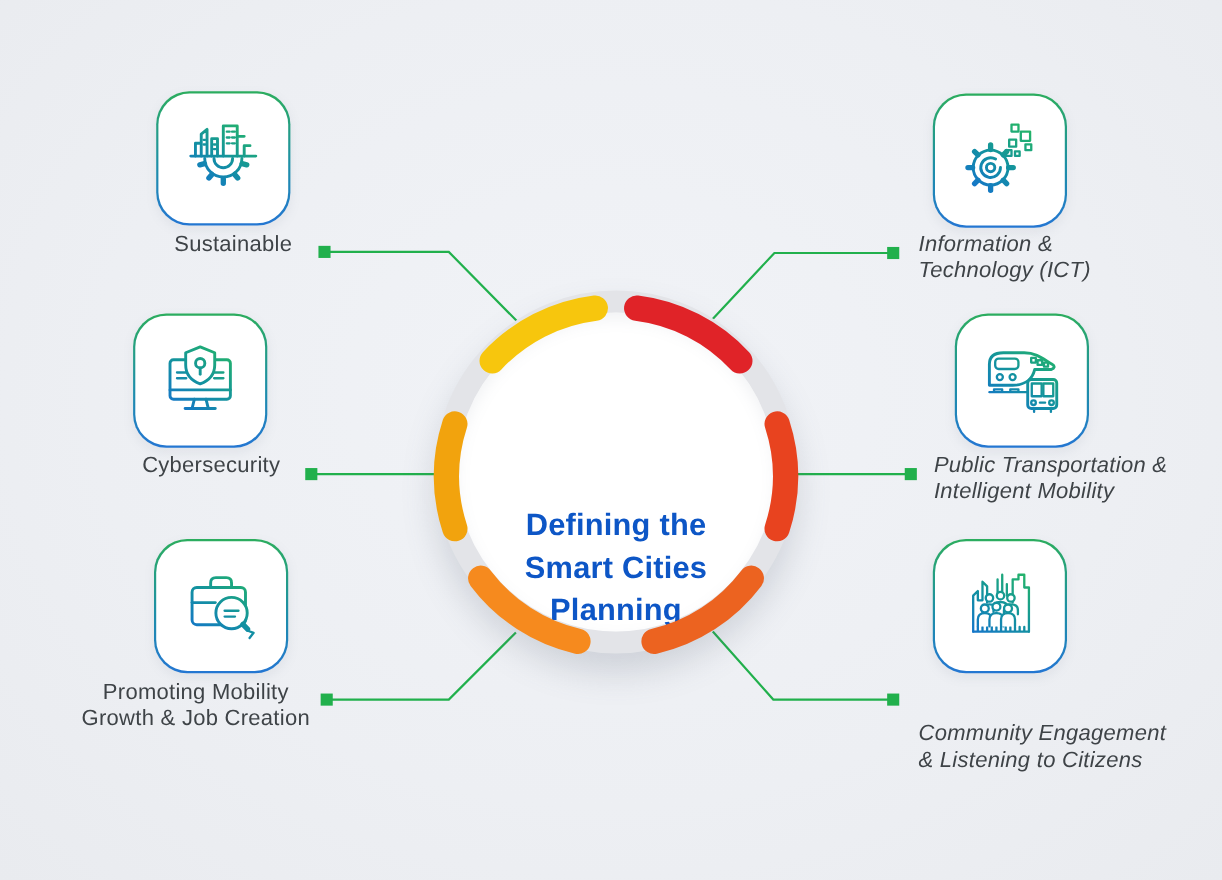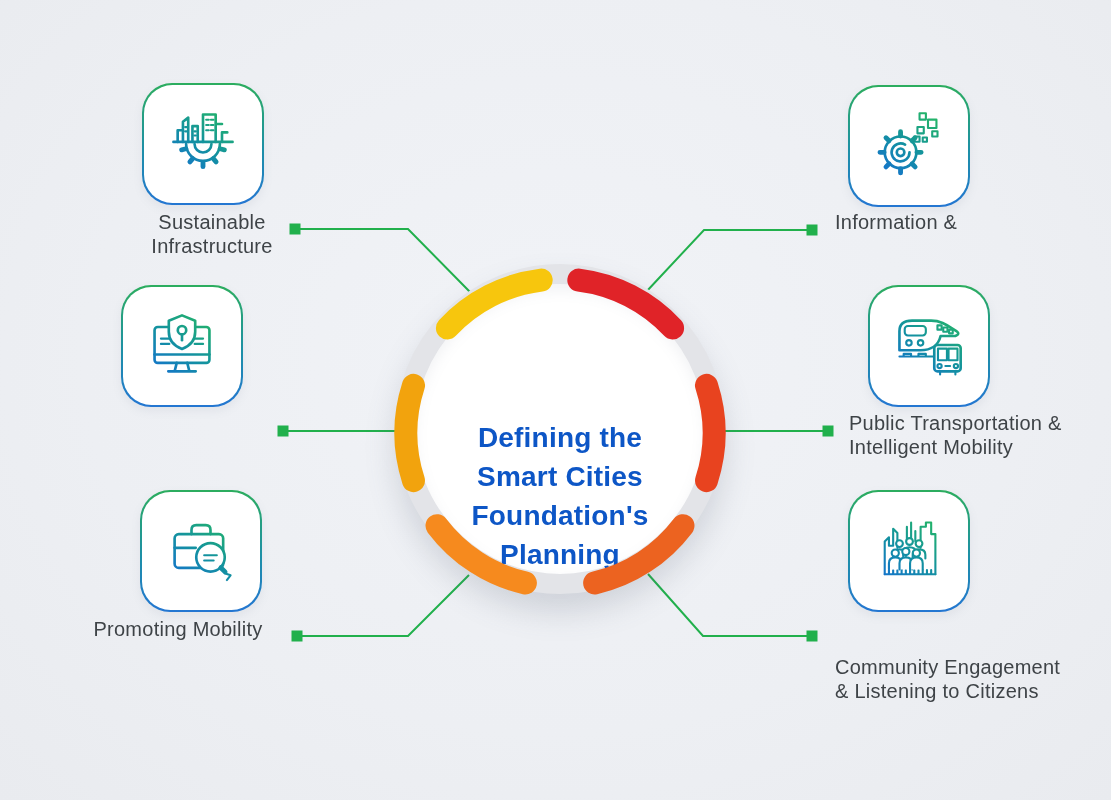--- a/index.html
+++ b/index.html
@@ -41,21 +41,21 @@
   .ln-thin{stroke-width:2;}
   .ln-thick{stroke-width:4.6;}
   .ln-fill{fill:#ffffff;}
   
   .node-label{
     position:absolute;z-index:4;color:#3E4347;font-size:20px;line-height:23.5px;
     letter-spacing:0.25px;
   }
   .node-label span{display:block;}
   .lbl-center{text-align:center;}
-  .lbl-left{text-align:left;}
+  .lbl-left{text-align:left;font-style:italic;}
   .conn{stroke:#21B04C;stroke-width:2;fill:none;}
   .conn-sq{fill:#21B04C;stroke:none;}
   .arc{fill:none;stroke-width:23;stroke-linecap:round;}
 </style>
 </head>
 <body>
 
 <div id="stage">
 
   <svg width="0" height="0" style="position:absolute" aria-hidden="true">
@@ -80,21 +80,20 @@
     <rect class="conn-sq" x="291.5" y="630.5" width="11" height="11"></rect>
     <rect class="conn-sq" x="806.5" y="224.5" width="11" height="11"></rect>
     <rect class="conn-sq" x="822.5" y="425.5" width="11" height="11"></rect>
     <rect class="conn-sq" x="806.5" y="630.5" width="11" height="11"></rect>
   </svg>
 
   <div class="hub">
     <div class="hub-title">
       <span>Defining the</span>
       <span>Smart Cities</span>
-      <span>Foundation's</span>
       <span>Planning</span>
     </div>
   </div>
 
   <svg id="arc-layer" class="layer" width="1111" height="800">
     <path class="arc" d="M 447.4 328.0 A 154 154 0 0 1 541.2 280.1" stroke="#F7C60D"></path>
     <path class="arc" d="M 578.8 280.1 A 154 154 0 0 1 672.6 328.0" stroke="#E02328"></path>
     <path class="arc" d="M 413.5 480.6 A 154 154 0 0 1 413.5 385.4" stroke="#F2A30D"></path>
     <path class="arc" d="M 706.5 385.4 A 154 154 0 0 1 706.5 480.6" stroke="#E8431F"></path>
     <path class="arc" d="M 525.4 583.0 A 154 154 0 0 1 437.0 525.7" stroke="#F68A1E"></path>
@@ -108,52 +107,55 @@
         <path class="ln" d="M12 34 V23 H17 M17 34 V15 L22 11 V34 M26 34 V19 H31 V34 M36 34 V8 H48 V34 M48 34 V17 H54 M54 34 V25 H59"></path>
         <path class="ln ln-thin" d="M39 13 h2.5 M43.5 13 h2.5 M39 18 h2.5 M43.5 18 h2.5 M39 23 h2.5 M43.5 23 h2.5 M19 20 h1.5 M19 24 h1.5 M27.8 24 h1.5 M27.8 28 h1.5"></path>
         <path class="ln" d="M20 36 A16 16 0 0 0 52 36"></path>
         <path class="ln" d="M28 36 A8 8 0 0 0 44 36"></path>
         <path class="ln ln-thick" d="M36 53.5 V57.5 M45.8 49.8 L48.4 52.9 M26.2 49.8 L23.6 52.9 M52.2 40.5 L56.2 41.5 M19.8 40.5 L15.8 41.5"></path>
       </svg>
     </div>
   </div>
   <div class="node-label lbl-center" style="left:102px;top:211px;width:220px">
     <span>Sustainable</span>
-    <span>Infrastructure</span>
   </div>
 
   <div class="card" style="left:121px;top:285px">
     <div class="card-inner">
       <svg class="icon" viewBox="0 0 72 72">
         <rect class="ln" x="10" y="18" width="52" height="34" rx="3"></rect>
         <path class="ln" d="M10 44 H62"></path>
         <path class="ln ln-thin" d="M16 29 H26 M16 34 H24 M46 29 H56 M48 34 H56"></path>
         <path class="ln" d="M31 52 L29 60 M41 52 L43 60 M23 60 H49"></path>
         <path class="ln ln-fill" d="M36 7 L48.5 12 V22.5 C48.5 30.5 43.5 36 36 38.8 C28.5 36 23.5 30.5 23.5 22.5 V12 Z"></path>
         <circle class="ln" cx="36" cy="21" r="4"></circle>
         <path class="ln" d="M36 25 V30.5"></path>
       </svg>
     </div>
   </div>
+  <div class="node-label lbl-center" style="left:92px;top:412px;width:200px">
+    <span>Cybersecurity</span>
+  </div>
 
   <div class="card" style="left:140px;top:490px">
     <div class="card-inner">
       <svg class="icon" viewBox="0 0 72 72">
         <path class="ln" d="M27 20 V16 Q27 11.5 31.5 11.5 H40.5 Q45 11.5 45 16 V20"></path>
         <rect class="ln" x="11" y="20" width="46" height="32" rx="4"></rect>
         <path class="ln" d="M11 33 H31"></path>
         <circle class="ln ln-fill" cx="45" cy="42" r="13.5"></circle>
         <path class="ln ln-thin" d="M39 40 H51 M39 45 H48"></path>
         <path class="ln ln-thick" d="M54.8 51.8 L58.8 55.8"></path>
         <path class="ln ln-thin" d="M58.5 57 l5.5 2 l-3.5 4.5"></path>
       </svg>
     </div>
   </div>
   <div class="node-label lbl-center" style="left:63px;top:618px;width:230px">
     <span>Promoting Mobility</span>
+    <span>Growth &amp; Job Creation</span>
   </div>
 
   <div class="card" style="left:848px;top:85px">
     <div class="card-inner">
       <svg class="icon" viewBox="0 0 72 72">
         <path class="ln ln-thick" d="M43.5 42 H47.5 M38.9 52.9 L41.8 55.8 M28 57.5 V61.5 M17.1 52.9 L14.2 55.8 M12.5 42 H8.5 M17.1 31.1 L14.2 28.2 M28 26.5 V22.5 M38.9 31.1 L41.8 28.2"></path>
         <circle class="ln" cx="28" cy="42" r="15"></circle>
         <path class="ln" d="M32.3 34.7 A8.5 8.5 0 1 0 36.5 42"></path>
         <circle class="ln" cx="28" cy="42" r="3.6"></circle>
         <g class="ln ln-thin">
@@ -162,20 +164,21 @@
           <rect x="44" y="18" width="6" height="6"></rect>
           <rect x="58" y="22" width="5" height="5"></rect>
           <rect x="41" y="27" width="5" height="5"></rect>
           <rect x="49" y="28" width="4" height="4"></rect>
         </g>
       </svg>
     </div>
   </div>
   <div class="node-label lbl-left" style="left:835px;top:211px;width:230px">
     <span>Information &amp;</span>
+    <span>Technology (ICT)</span>
   </div>
 
   <div class="card" style="left:868px;top:285px">
     <div class="card-inner">
       <svg class="icon" viewBox="0 0 72 72">
         <path class="ln" d="M8 40 V22 Q8 12 20 12 H38 C49 12 55 18 62 22 Q66 24.5 61 26.5 L47 26.5 C45 35 38 40 28 40 H8 Z"></path>
         <rect class="ln ln-thin" x="13" y="17" width="20" height="9" rx="3"></rect>
         <circle class="ln ln-thin" cx="17" cy="33" r="2.6"></circle>
         <circle class="ln ln-thin" cx="28" cy="33" r="2.6"></circle>
         <g class="ln ln-thin">

